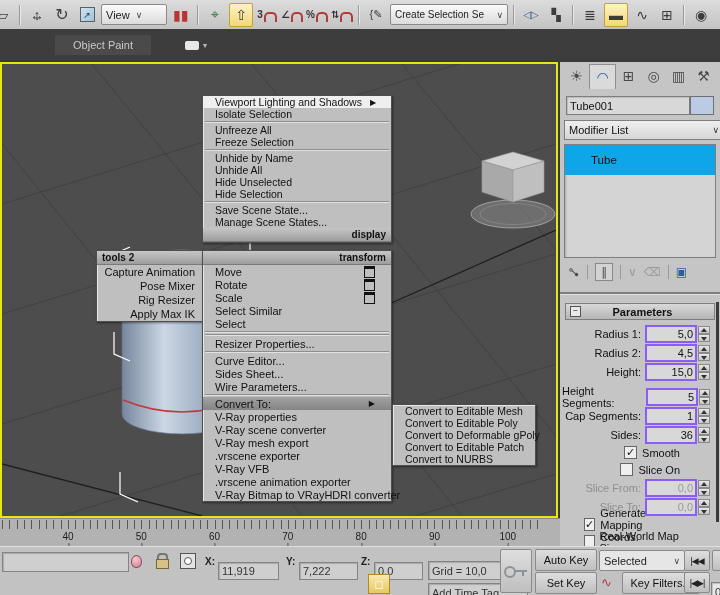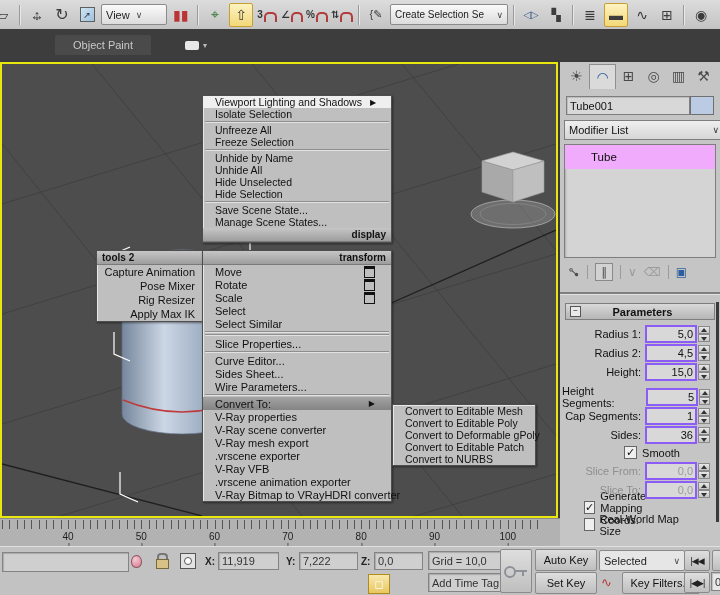--- a/index.html
+++ b/index.html
@@ -58,21 +58,21 @@
   .ptab{width:25px;height:24px;display:flex;align-items:center;justify-content:center;font-size:14px;color:#4a4a4a;}
   .ptab.active{background:#dadada;border:1px solid #8e8e8e;border-bottom:none;color:#2d5e9e;}
   .field{background:#d8d8d8;border:1px solid #7e7e7e;box-shadow:inset 1px 1px 0 rgba(0,0,0,.12);
     font-size:11px;color:#111;padding:0 3px;display:flex;align-items:center;}
   #name-field{position:absolute;left:6px;top:34px;width:116px;height:17px;}
   #color-swatch{position:absolute;left:130px;top:34px;width:22px;height:17px;background:#bccbe4;border:1px solid #707070;}
   #modifier-list{position:absolute;left:4px;top:58px;width:150px;height:18px;background:linear-gradient(#efefef,#d6d6d6);
     border:1px solid #7e7e7e;display:flex;align-items:center;justify-content:space-between;padding:0 4px;}
   #stack-list{position:absolute;left:4px;top:82px;width:150px;height:112px;background:#d4d4d4;border:1px solid #7e7e7e;
     box-shadow:inset 1px 1px 2px rgba(0,0,0,.2);}
-  .stack-row{height:24px;background:#f0abfc;color:#0b0b0b;display:flex;align-items:center;padding-left:26px;font-size:11.5px;}
+  .stack-row{height:30px;background:#0ea5e9;color:#0b0b0b;display:flex;align-items:center;padding-left:26px;font-size:11.5px;}
   #stack-toolbar{position:absolute;left:4px;top:200px;width:152px;height:20px;display:flex;align-items:center;gap:7px;padding-left:4px;color:#4c4c4c;}
   .stkbtn{font-size:12px;}
   .stkbtn.framed{border:1px solid #8a8a8a;background:#d2d2d2;width:16px;height:16px;display:flex;align-items:center;justify-content:center;}
   .stkbtn.dim{color:#9a9a9a;}
   .stksep{width:1px;height:14px;background:#9a9a9a;}
   #panel-divider{position:absolute;left:0px;top:230px;width:160px;height:2px;background:#7e7e7e;border-bottom:1px solid #e2e2e2;}
   #rollout-header{position:absolute;left:5px;top:241px;width:148px;height:15px;background:linear-gradient(#d9d9d9,#b5b5b5);
     border:1px solid #7e7e7e;display:flex;align-items:center;}
   #rollout-header .minus{width:9px;height:9px;border:1px solid #555;background:#e9e9e9;font-size:8px;line-height:7px;text-align:center;margin:0 4px;}
   #rollout-header .rtitle{flex:1;text-align:center;font-weight:bold;font-size:11px;margin-right:14px;}
@@ -99,21 +99,21 @@
   #ticks{position:absolute;left:0;top:1px;width:545px;height:10px;}
   .tick{position:absolute;top:0;width:1px;height:9px;background:#565656;}
   .tlabel{position:absolute;top:11px;font-size:10px;color:#1d1d1d;transform:translateX(-50%);}
   .tlabel::after{content:"";position:absolute;left:50%;top:12px;width:1px;height:4px;background:#565656;}
   
   #status-bar{position:absolute;left:0;top:546px;width:720px;height:49px;background:#c2c2c2;border-top:1px solid #e0e0e0;}
   .sbtn{background:linear-gradient(#dedede,#bfbfbf);border:1px solid #8a8a8a;border-radius:2px;
     display:flex;align-items:center;justify-content:center;font-size:11px;color:#111;position:absolute;}
   .sunken{background:#cfcfcf;border:1px solid #848484;box-shadow:inset 1px 1px 1px rgba(0,0,0,.18);position:absolute;}
   .coordlbl{font-weight:bold;font-size:10px;position:absolute;color:#222;}
-  .coordval{font-size:11px;color:#333;padding-left:3px;display:flex;align-items:center;}
+  .coordval{font-size:11px;color:#333;padding-left:3px;display:flex;align-items:center;margin-top:10px;}
   .bulb{width:9px;height:11px;background:radial-gradient(circle at 35% 30%,#f4c8d2,#d97a8e);border-radius:50% 50% 45% 45%;
     border:1px solid #8a5560;position:absolute;}
   .lockbody{width:11px;height:8px;background:#d8c186;border:1px solid #77683a;position:absolute;top:6px;left:1px;}
   .lockshackle{width:7px;height:7px;border:2px solid #777;border-bottom:none;border-radius:4px 4px 0 0;position:absolute;top:0;left:2px;}
   .absoffset{width:14px;height:14px;border:1px solid #555;background:#e3e3e3;position:relative;}
   .absoffset::after{content:"";position:absolute;left:3px;top:3px;width:6px;height:6px;border:1px solid #555;background:#fff;border-radius:50%;}
   .keyshape{position:relative;width:24px;height:10px;}
   .keyshape .ring{position:absolute;left:0;top:0;width:8px;height:8px;border:2px solid #8e9298;border-radius:50%;}
   .keyshape .stem{position:absolute;left:10px;top:4px;width:13px;height:2px;background:#8e9298;}
   .keyshape .tooth{position:absolute;left:18px;top:6px;width:2px;height:4px;background:#8e9298;}
@@ -308,29 +308,29 @@
           </div>
           <div class="qitem">
             <span class="qlabel">Rotate</span>
             <span class="boxicon"></span>
           </div>
           <div class="qitem">
             <span class="qlabel">Scale</span>
             <span class="boxicon"></span>
           </div>
           <div class="qitem">
+            <span class="qlabel">Select Similar</span>
+          </div>
+          <div class="qitem">
             <span class="qlabel">Select</span>
-          </div>
-          <div class="qitem">
-            <span class="qlabel">Select Similar</span>
           </div>
           <div class="qsep"></div>
           <div class="qsep"></div>
           <div class="qitem">
-            <span class="qlabel">Slice Properties...</span>
+            <span class="qlabel">Resizer Properties...</span>
           </div>
           <div class="qsep"></div>
           <div class="qitem">
             <span class="qlabel">Curve Editor...</span>
           </div>
           <div class="qitem">
             <span class="qlabel">Sides Sheet...</span>
           </div>
           <div class="qitem">
             <span class="qlabel">Wire Parameters...</span>
@@ -463,20 +463,24 @@
           <span class="plabel">Sides:</span>
           <input class="pfield" type="text" value="36" style="">
           <span class="spin">
             <div class="up"></div>
             <div class="dn"></div>
           </span>
         </div>
         <div class="cbrow gap">
           <span class="cbox">✓</span>
           <span class="plabel">Smooth</span>
+        </div>
+        <div class="cbrow gap">
+          <span class="cbox"></span>
+          <span class="plabel">Slice On</span>
         </div>
         <div class="prow disabled">
           <span class="plabel">Slice From:</span>
           <input class="pfield" type="text" disabled="" value="0,0" style="">
           <span class="spin">
             <div class="up"></div>
             <div class="dn"></div>
           </span>
         </div>
         <div class="prow disabled">

